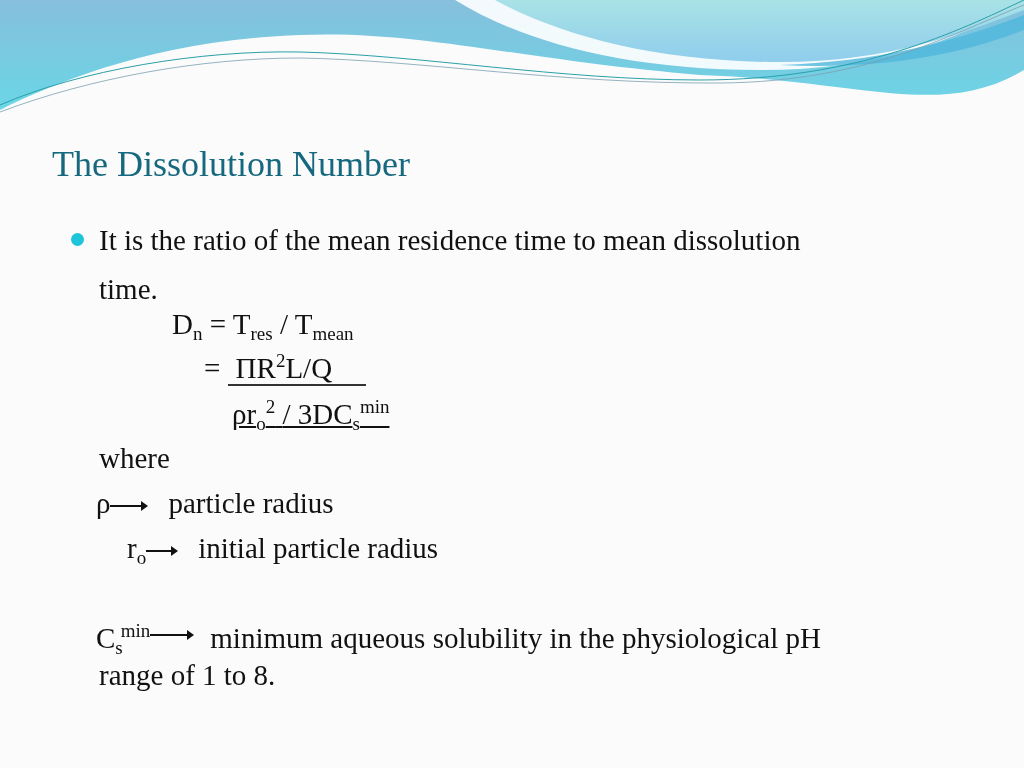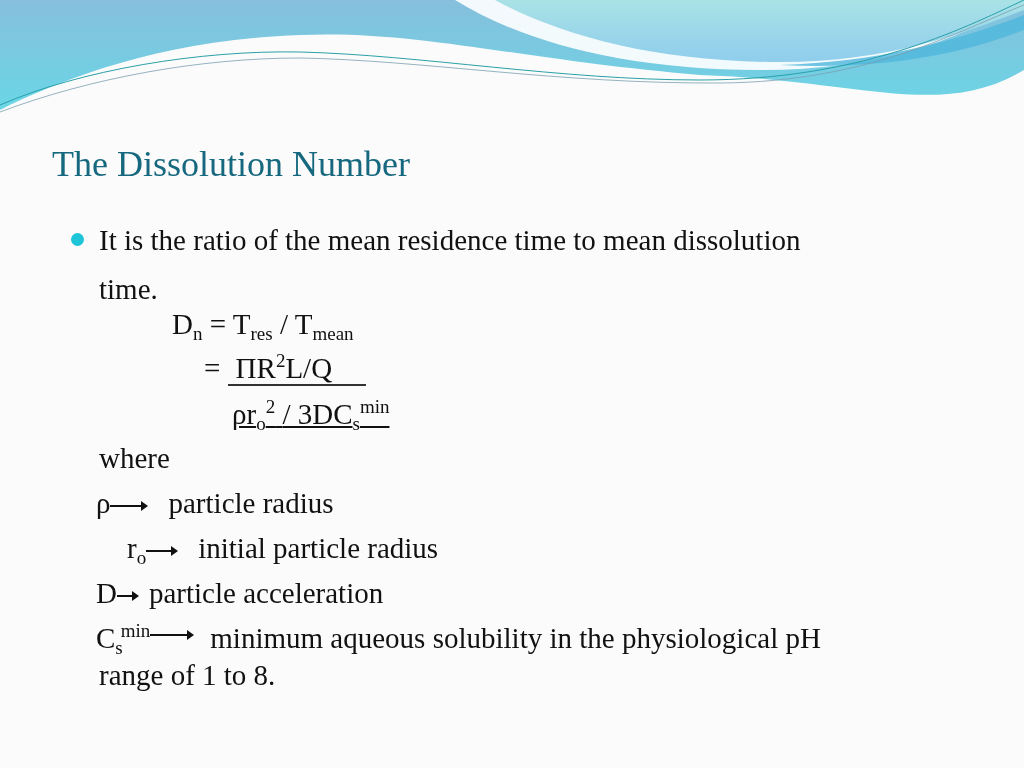--- a/index.html
+++ b/index.html
@@ -82,21 +82,18 @@
   <div class="abs" style="left:91px; top:444px;">where</div>
 
   <div class="abs" style="left:88px; top:489px;">
     <span>ρ</span><span class="arrow" style="width:36px; margin-left:0px; margin-right:22px;"></span><span>particle radius</span>
   </div>
 
   <div class="abs" style="left:88px; top:534px;margin-left:31px;">
     <span>r</span><sub>o</sub><span class="arrow" style="width:30px; margin-left:0px; margin-right:22px;"></span><span>initial particle radius</span>
   </div>
 
-  <div class="abs" style="left:88px; top:579px;">
-    <span>D</span><span class="arrow" style="width:20px; margin-left:0px; margin-right:12px;"></span><span>particle acceleration</span>
-  </div>
 
   <div class="abs" style="left:88px; top:624px;">
     <span>C</span><sub>s</sub><sup style="margin-left:-2px;">min</sup><span class="arrow" style="width:42px; margin-left:0px; margin-right:18px; vertical-align:12px;"></span><span>minimum aqueous solubility in the physiological pH</span>
   </div>
   <div class="abs" style="left:91px; top:661px;">range of 1 to 8.</div>
 </div>
 
 </body></html>

